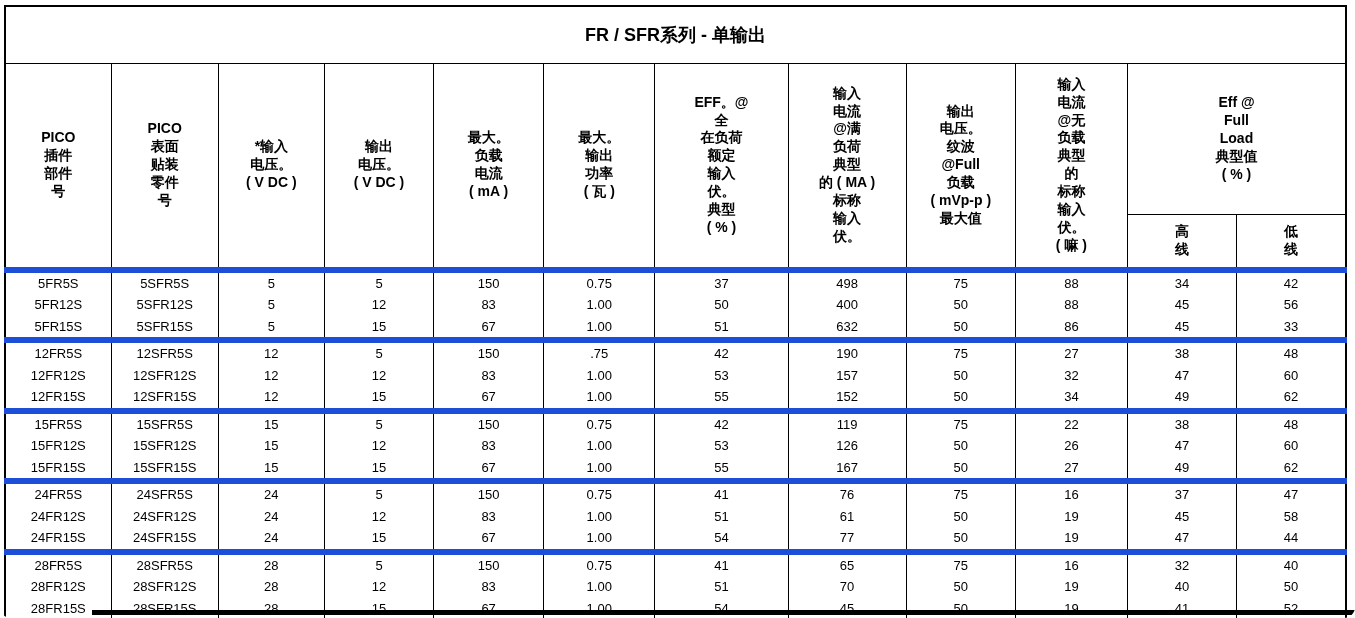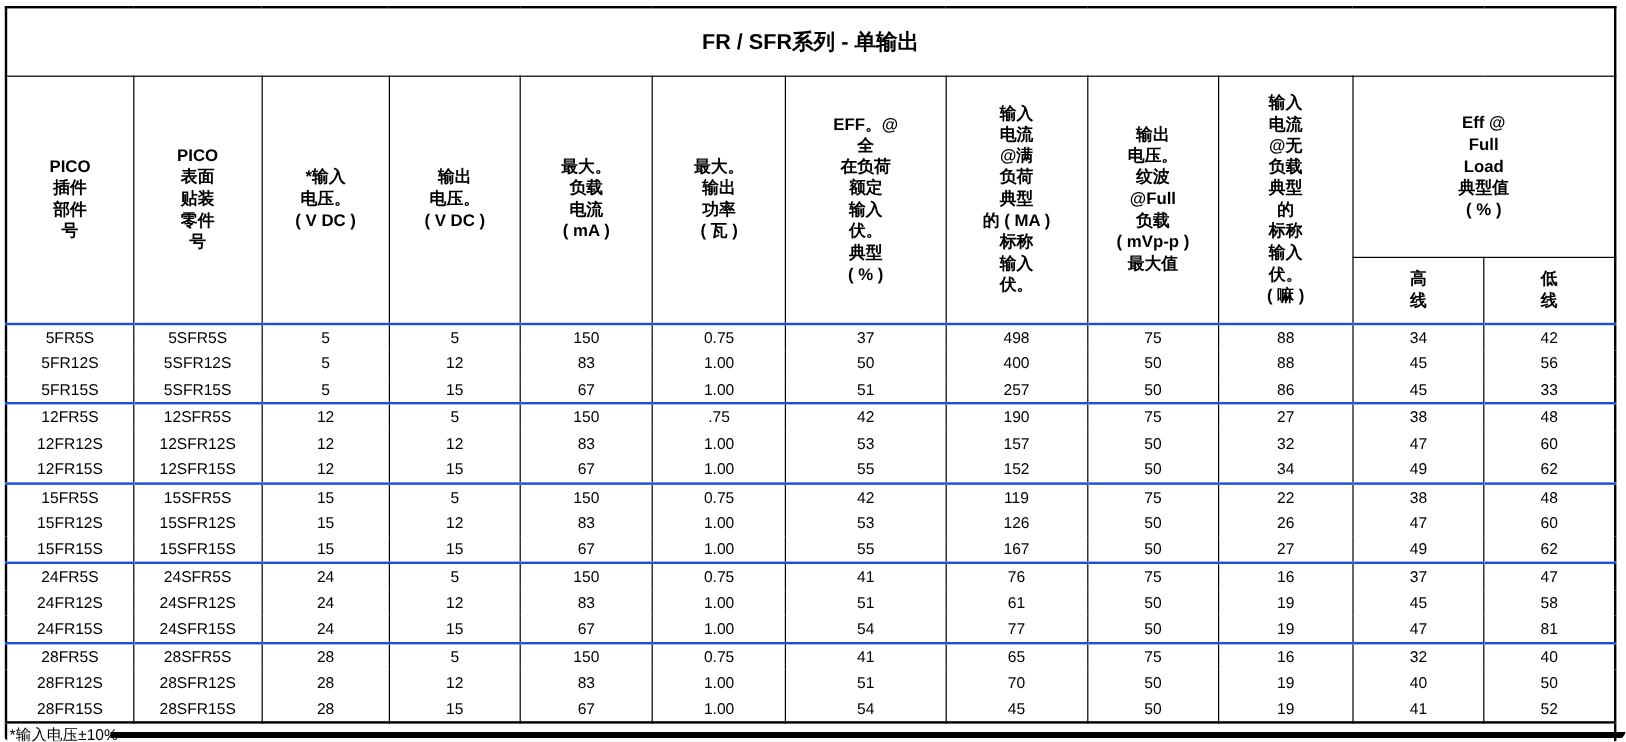--- a/index.html
+++ b/index.html
@@ -49,21 +49,21 @@
   tr.subhdr { height: 55px; }
   tbody td {
     height: 21.5px;
     font-size: 13px;
     border-left: 1px solid #000;
     border-right: 1px solid #000;
     border-top: none;
     border-bottom: none;
   }
   tbody tr.group-start td {
-    border-top: 2px solid #1d4ed8;
+    border-top: 6px solid #1d4ed8;
     margin-top: 28px;
   }
   tfoot td {
     height: 19px;
     font-size: 13px;
     text-align: left;
     padding-left: 2px;
     border-top: 2px solid #000;
     border-bottom: 1px solid #000;
   }
@@ -200,21 +200,21 @@
           <td>56</td>
         </tr>
         <tr>
           <td>5FR15S</td>
           <td>5SFR15S</td>
           <td>5</td>
           <td>15</td>
           <td>67</td>
           <td>1.00</td>
           <td>51</td>
-          <td>257</td>
+          <td>632</td>
           <td>50</td>
           <td>86</td>
           <td>45</td>
           <td>33</td>
         </tr>
         <tr class="group-start">
           <td>12FR5S</td>
           <td>12SFR5S</td>
           <td>12</td>
           <td>5</td>
@@ -330,21 +330,21 @@
           <td>24SFR15S</td>
           <td>24</td>
           <td>15</td>
           <td>67</td>
           <td>1.00</td>
           <td>54</td>
           <td>77</td>
           <td>50</td>
           <td>19</td>
           <td>47</td>
-          <td>81</td>
+          <td>44</td>
         </tr>
         <tr class="group-start">
           <td>28FR5S</td>
           <td>28SFR5S</td>
           <td>28</td>
           <td>5</td>
           <td>150</td>
           <td>0.75</td>
           <td>41</td>
           <td>65</td>

